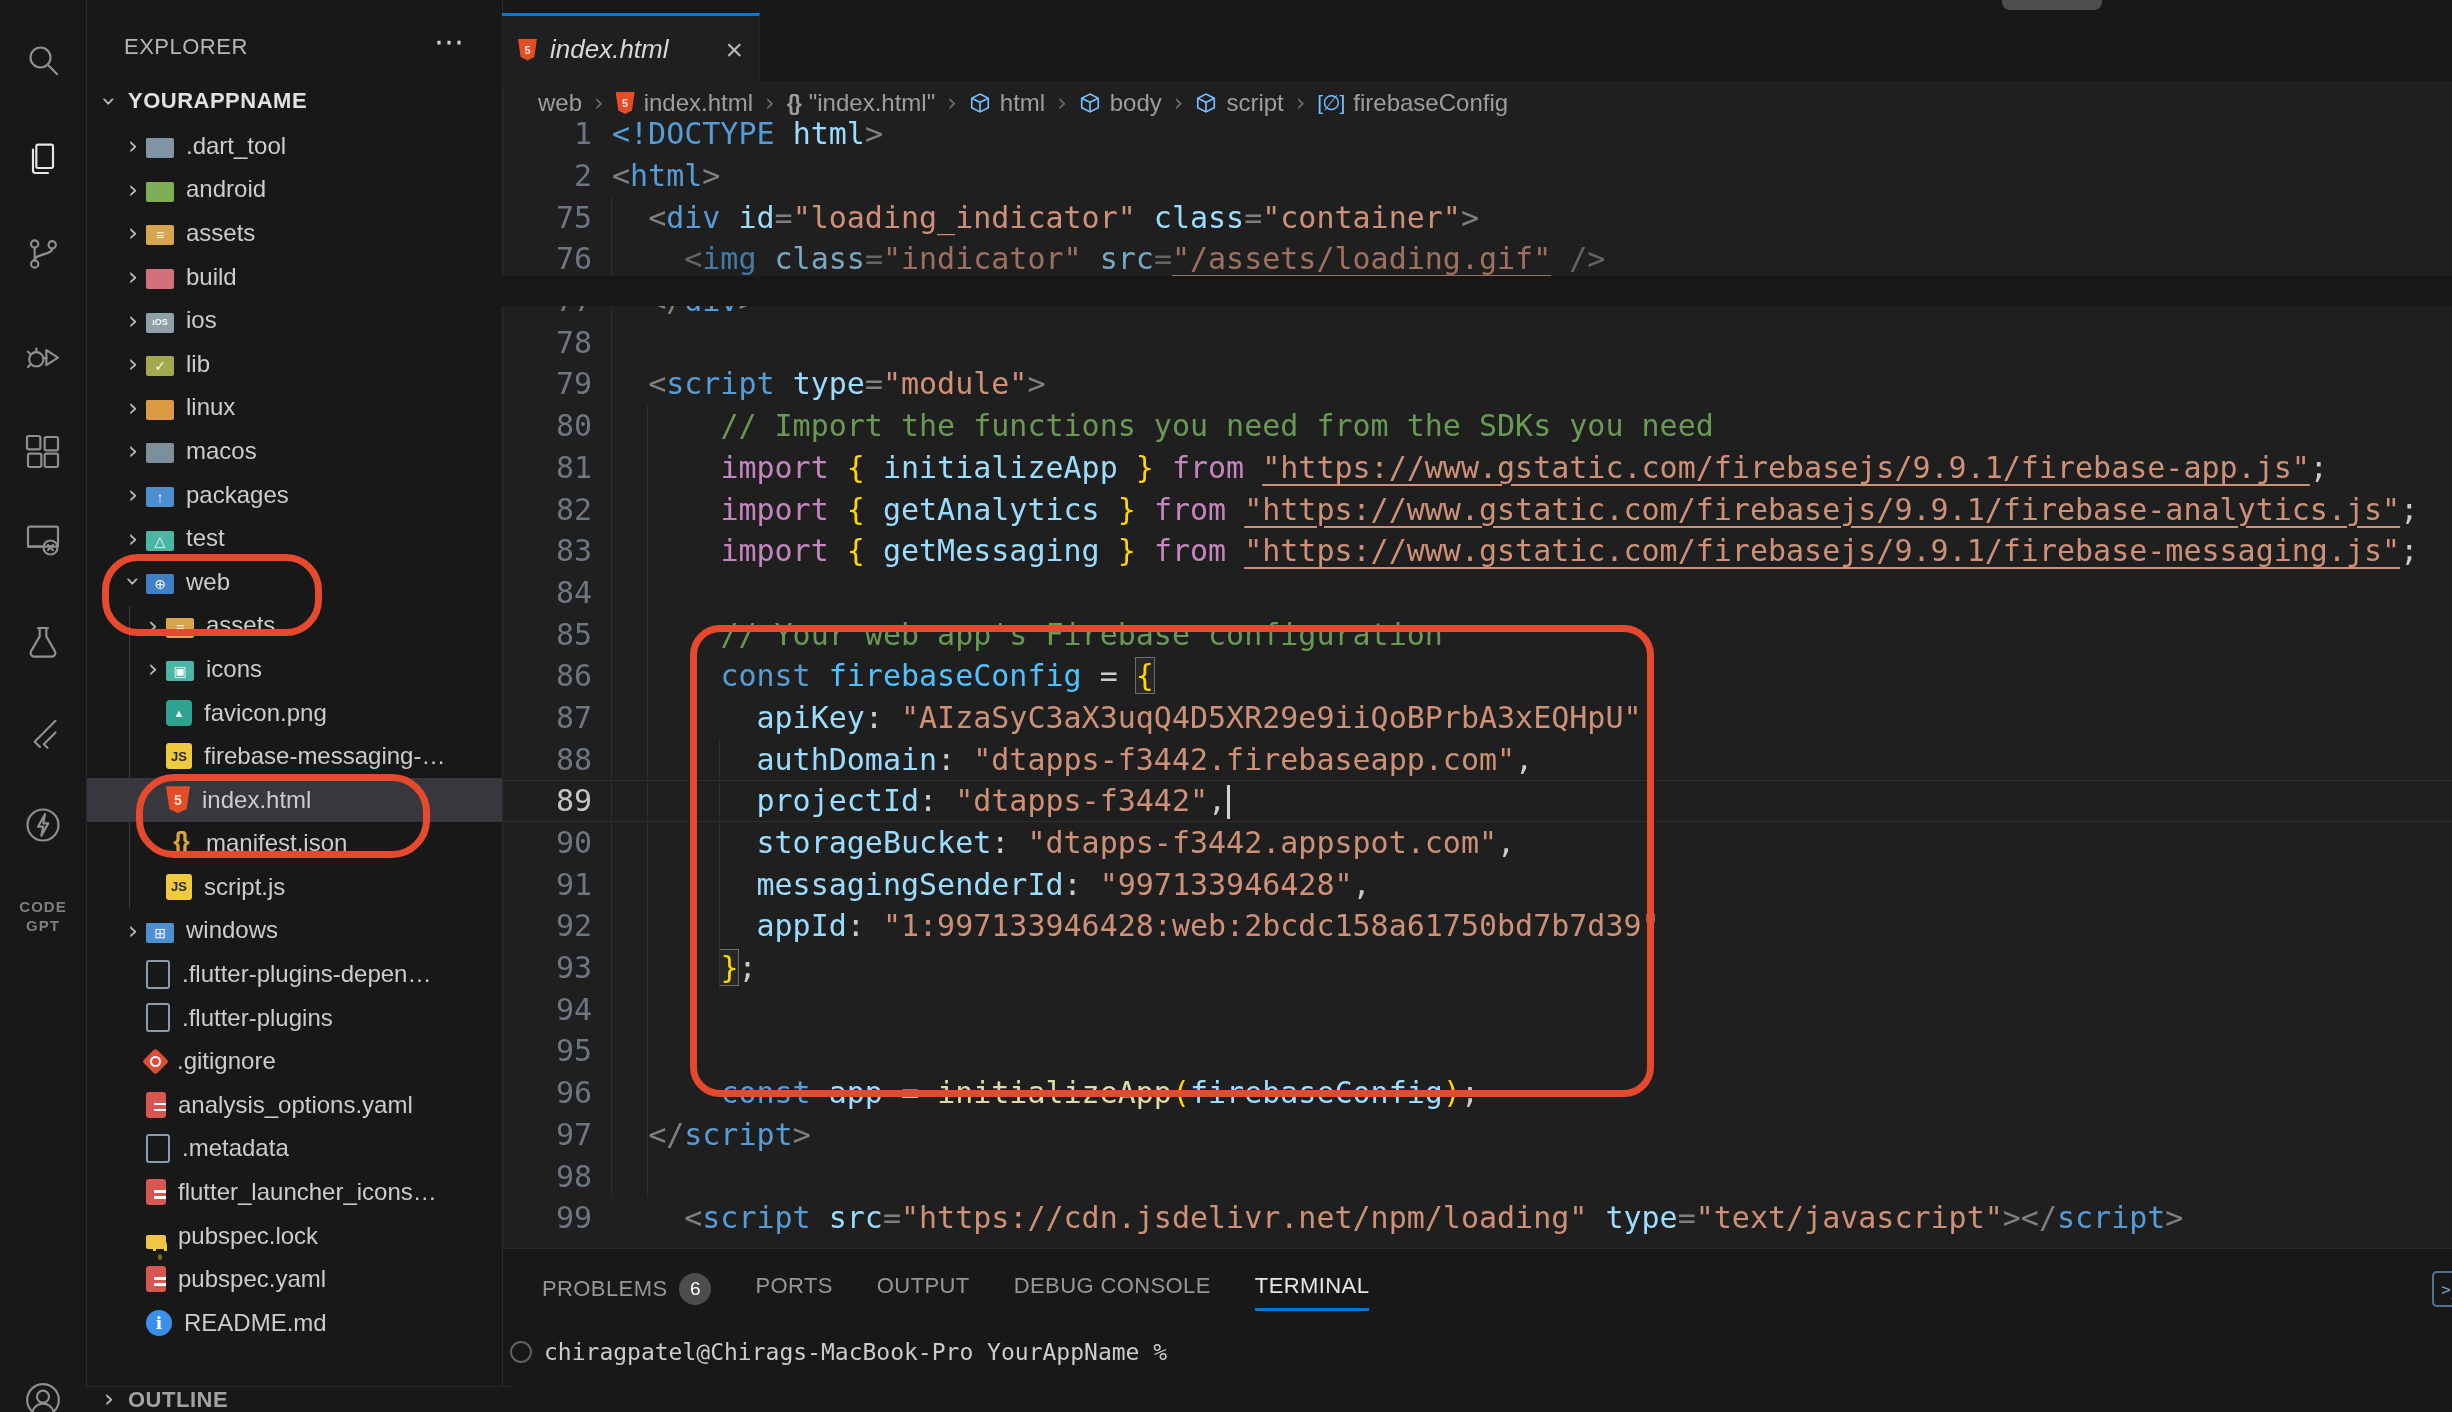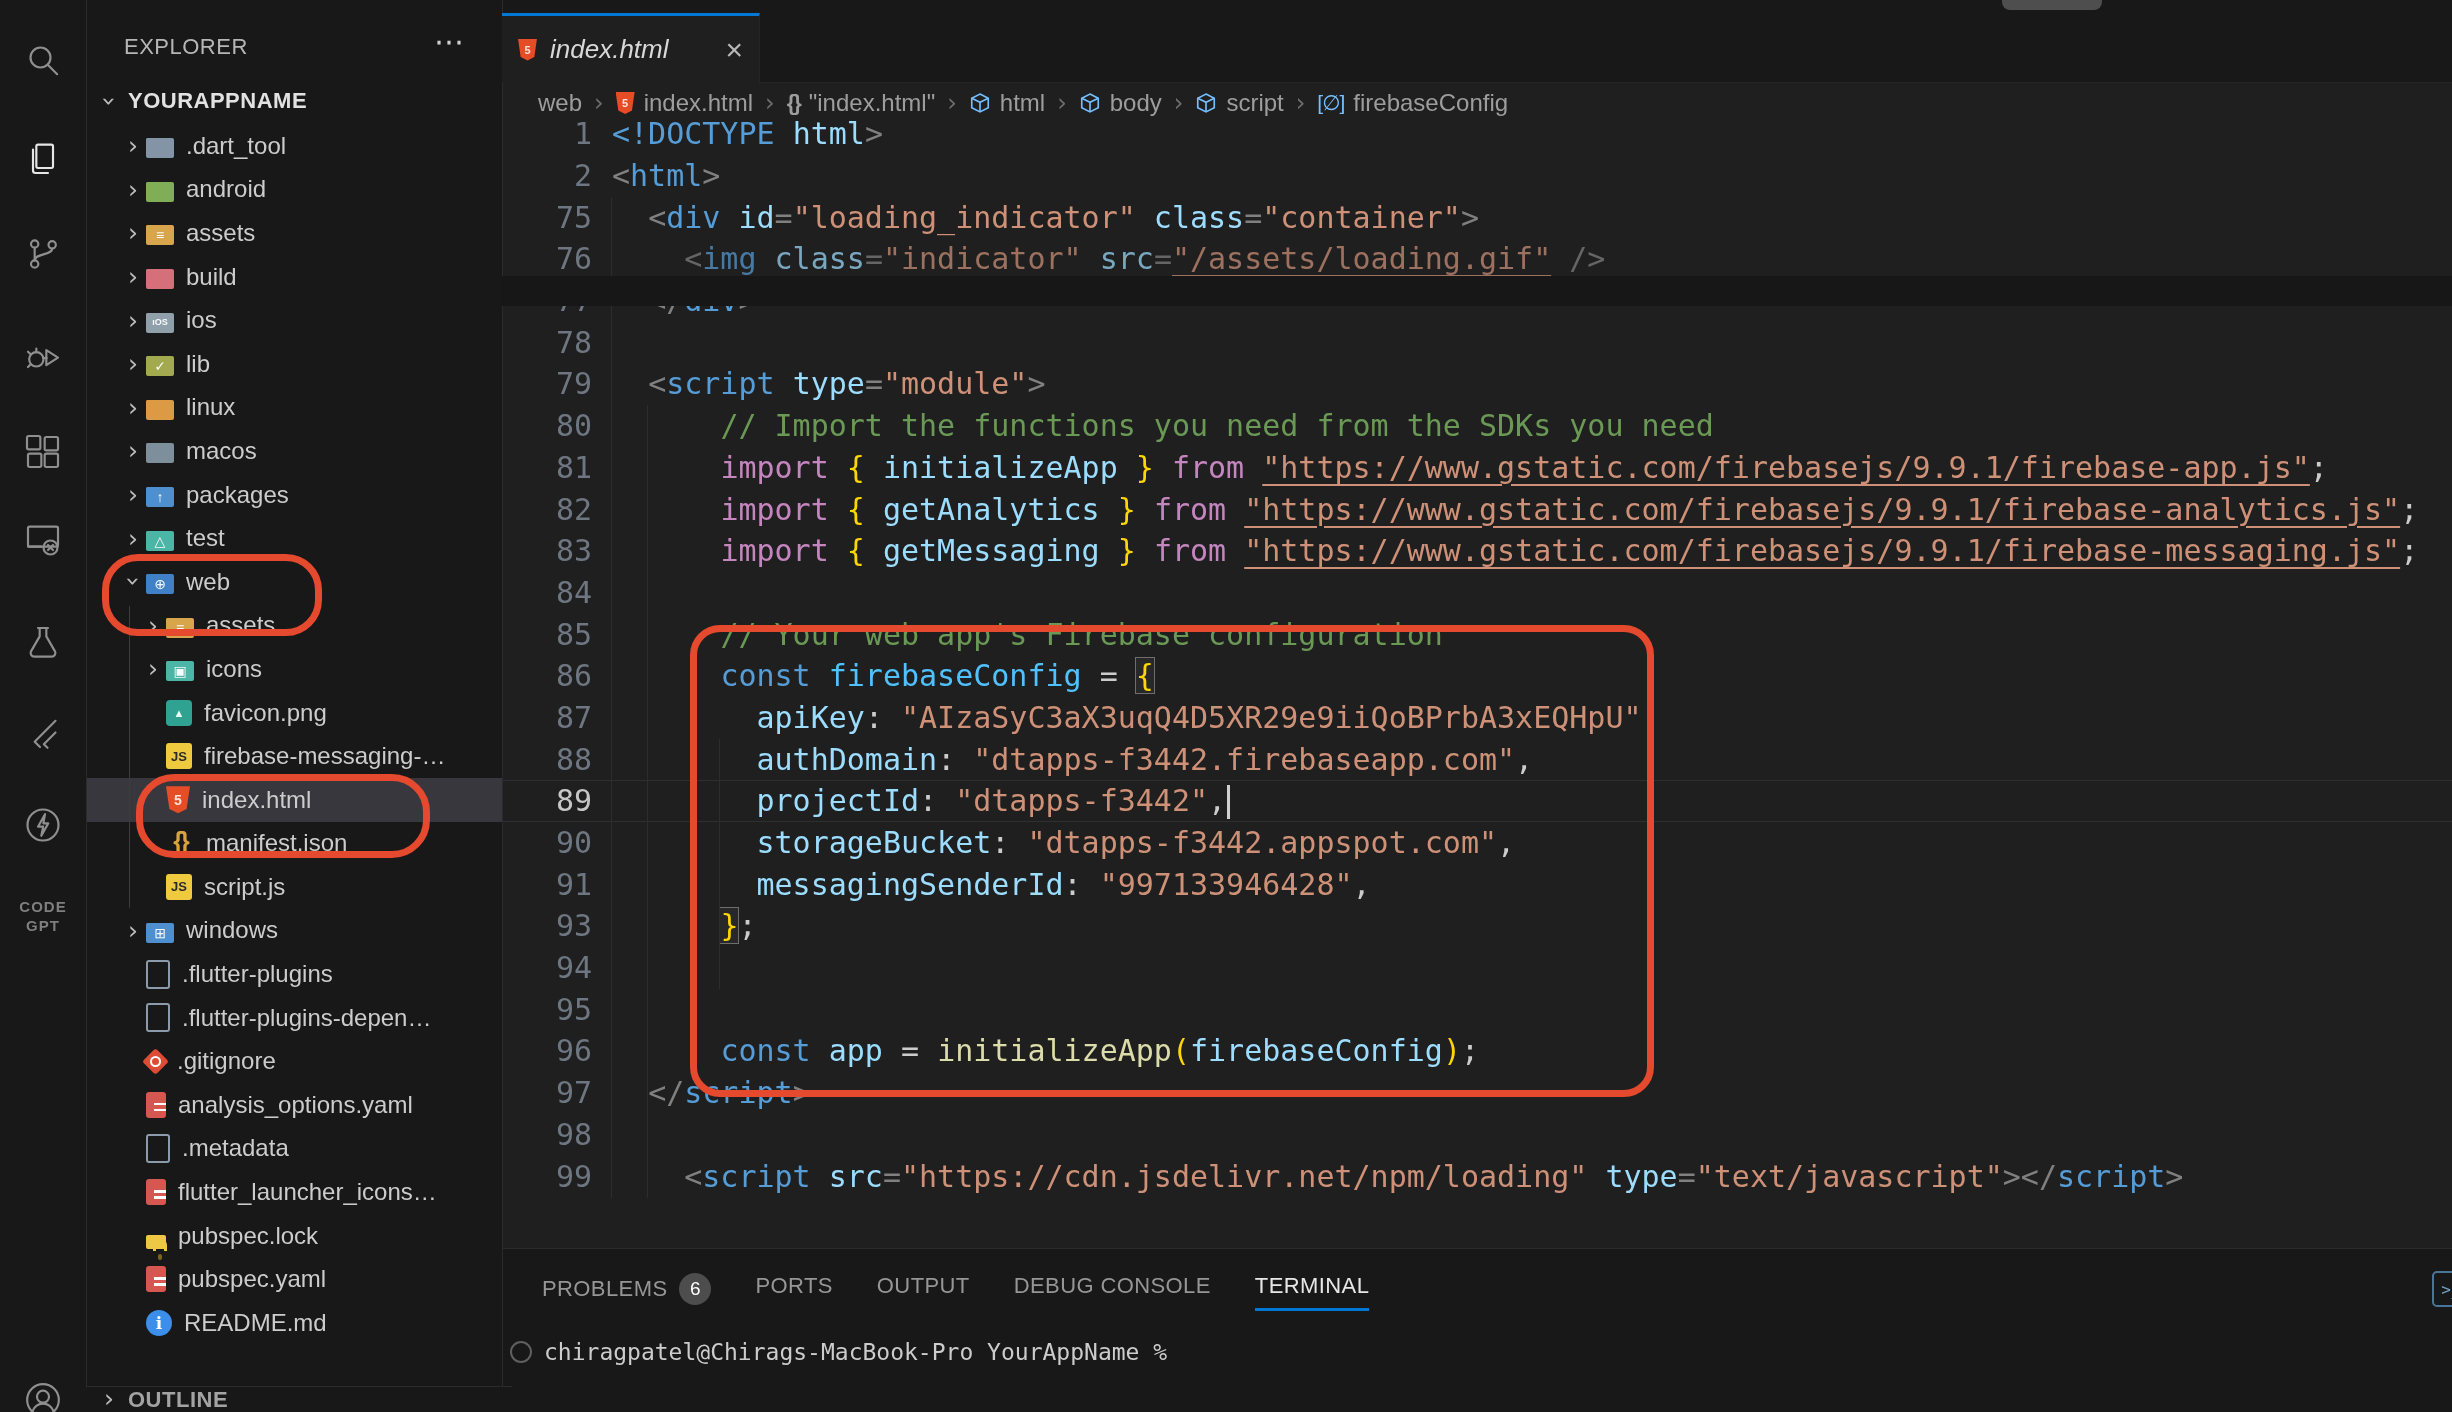--- a/index.html
+++ b/index.html
@@ -301,26 +301,26 @@
       <div class="trow lv1">
         <span class="chev ">›</span>
         <span class="fic fld" style="--fc:#4e8fd0">
           <i class="">⊞</i>
         </span>
         <span class="tlabel">windows</span>
       </div>
       <div class="trow lv1">
         <span class="chev hide">›</span>
         <span class="fic pg"></span>
+        <span class="tlabel">.flutter-plugins-depen…</span>
+      </div>
+      <div class="trow lv1">
+        <span class="chev hide">›</span>
+        <span class="fic pg"></span>
         <span class="tlabel">.flutter-plugins</span>
-      </div>
-      <div class="trow lv1">
-        <span class="chev hide">›</span>
-        <span class="fic pg"></span>
-        <span class="tlabel">.flutter-plugins-depen…</span>
       </div>
       <div class="trow lv1">
         <span class="chev hide">›</span>
         <span class="fic gitd">
           <i></i>
         </span>
         <span class="tlabel">.gitignore</span>
       </div>
       <div class="trow lv1">
         <span class="chev hide">›</span>
@@ -496,20 +496,24 @@
     </div>
     <div class="crow">
       <span class="gut">90</span>
       <span class="ct"><span class="c-fg">        </span><span class="c-attr">storageBucket</span><span class="c-fg">: </span><span class="c-str">"dtapps-f3442.appspot.com"</span><span class="c-fg">,</span></span>
     </div>
     <div class="crow">
       <span class="gut">91</span>
       <span class="ct"><span class="c-fg">        </span><span class="c-attr">messagingSenderId</span><span class="c-fg">: </span><span class="c-str">"997133946428"</span><span class="c-fg">,</span></span>
     </div>
     <div class="crow">
+      <span class="gut">92</span>
+      <span class="ct"><span class="c-fg">        </span><span class="c-attr">appId</span><span class="c-fg">: </span><span class="c-str">"1:997133946428:web:2bcdc158a61750bd7b7d39"</span></span>
+    </div>
+    <div class="crow">
       <span class="gut">93</span>
       <span class="ct"><span class="c-fg">      </span><span class="c-br boxed">}</span><span class="c-fg">;</span></span>
     </div>
     <div class="crow">
       <span class="gut">94</span>
       <span class="ct"></span>
     </div>
     <div class="crow">
       <span class="gut">95</span>
       <span class="ct"><span class="c-fg">      </span></span>

